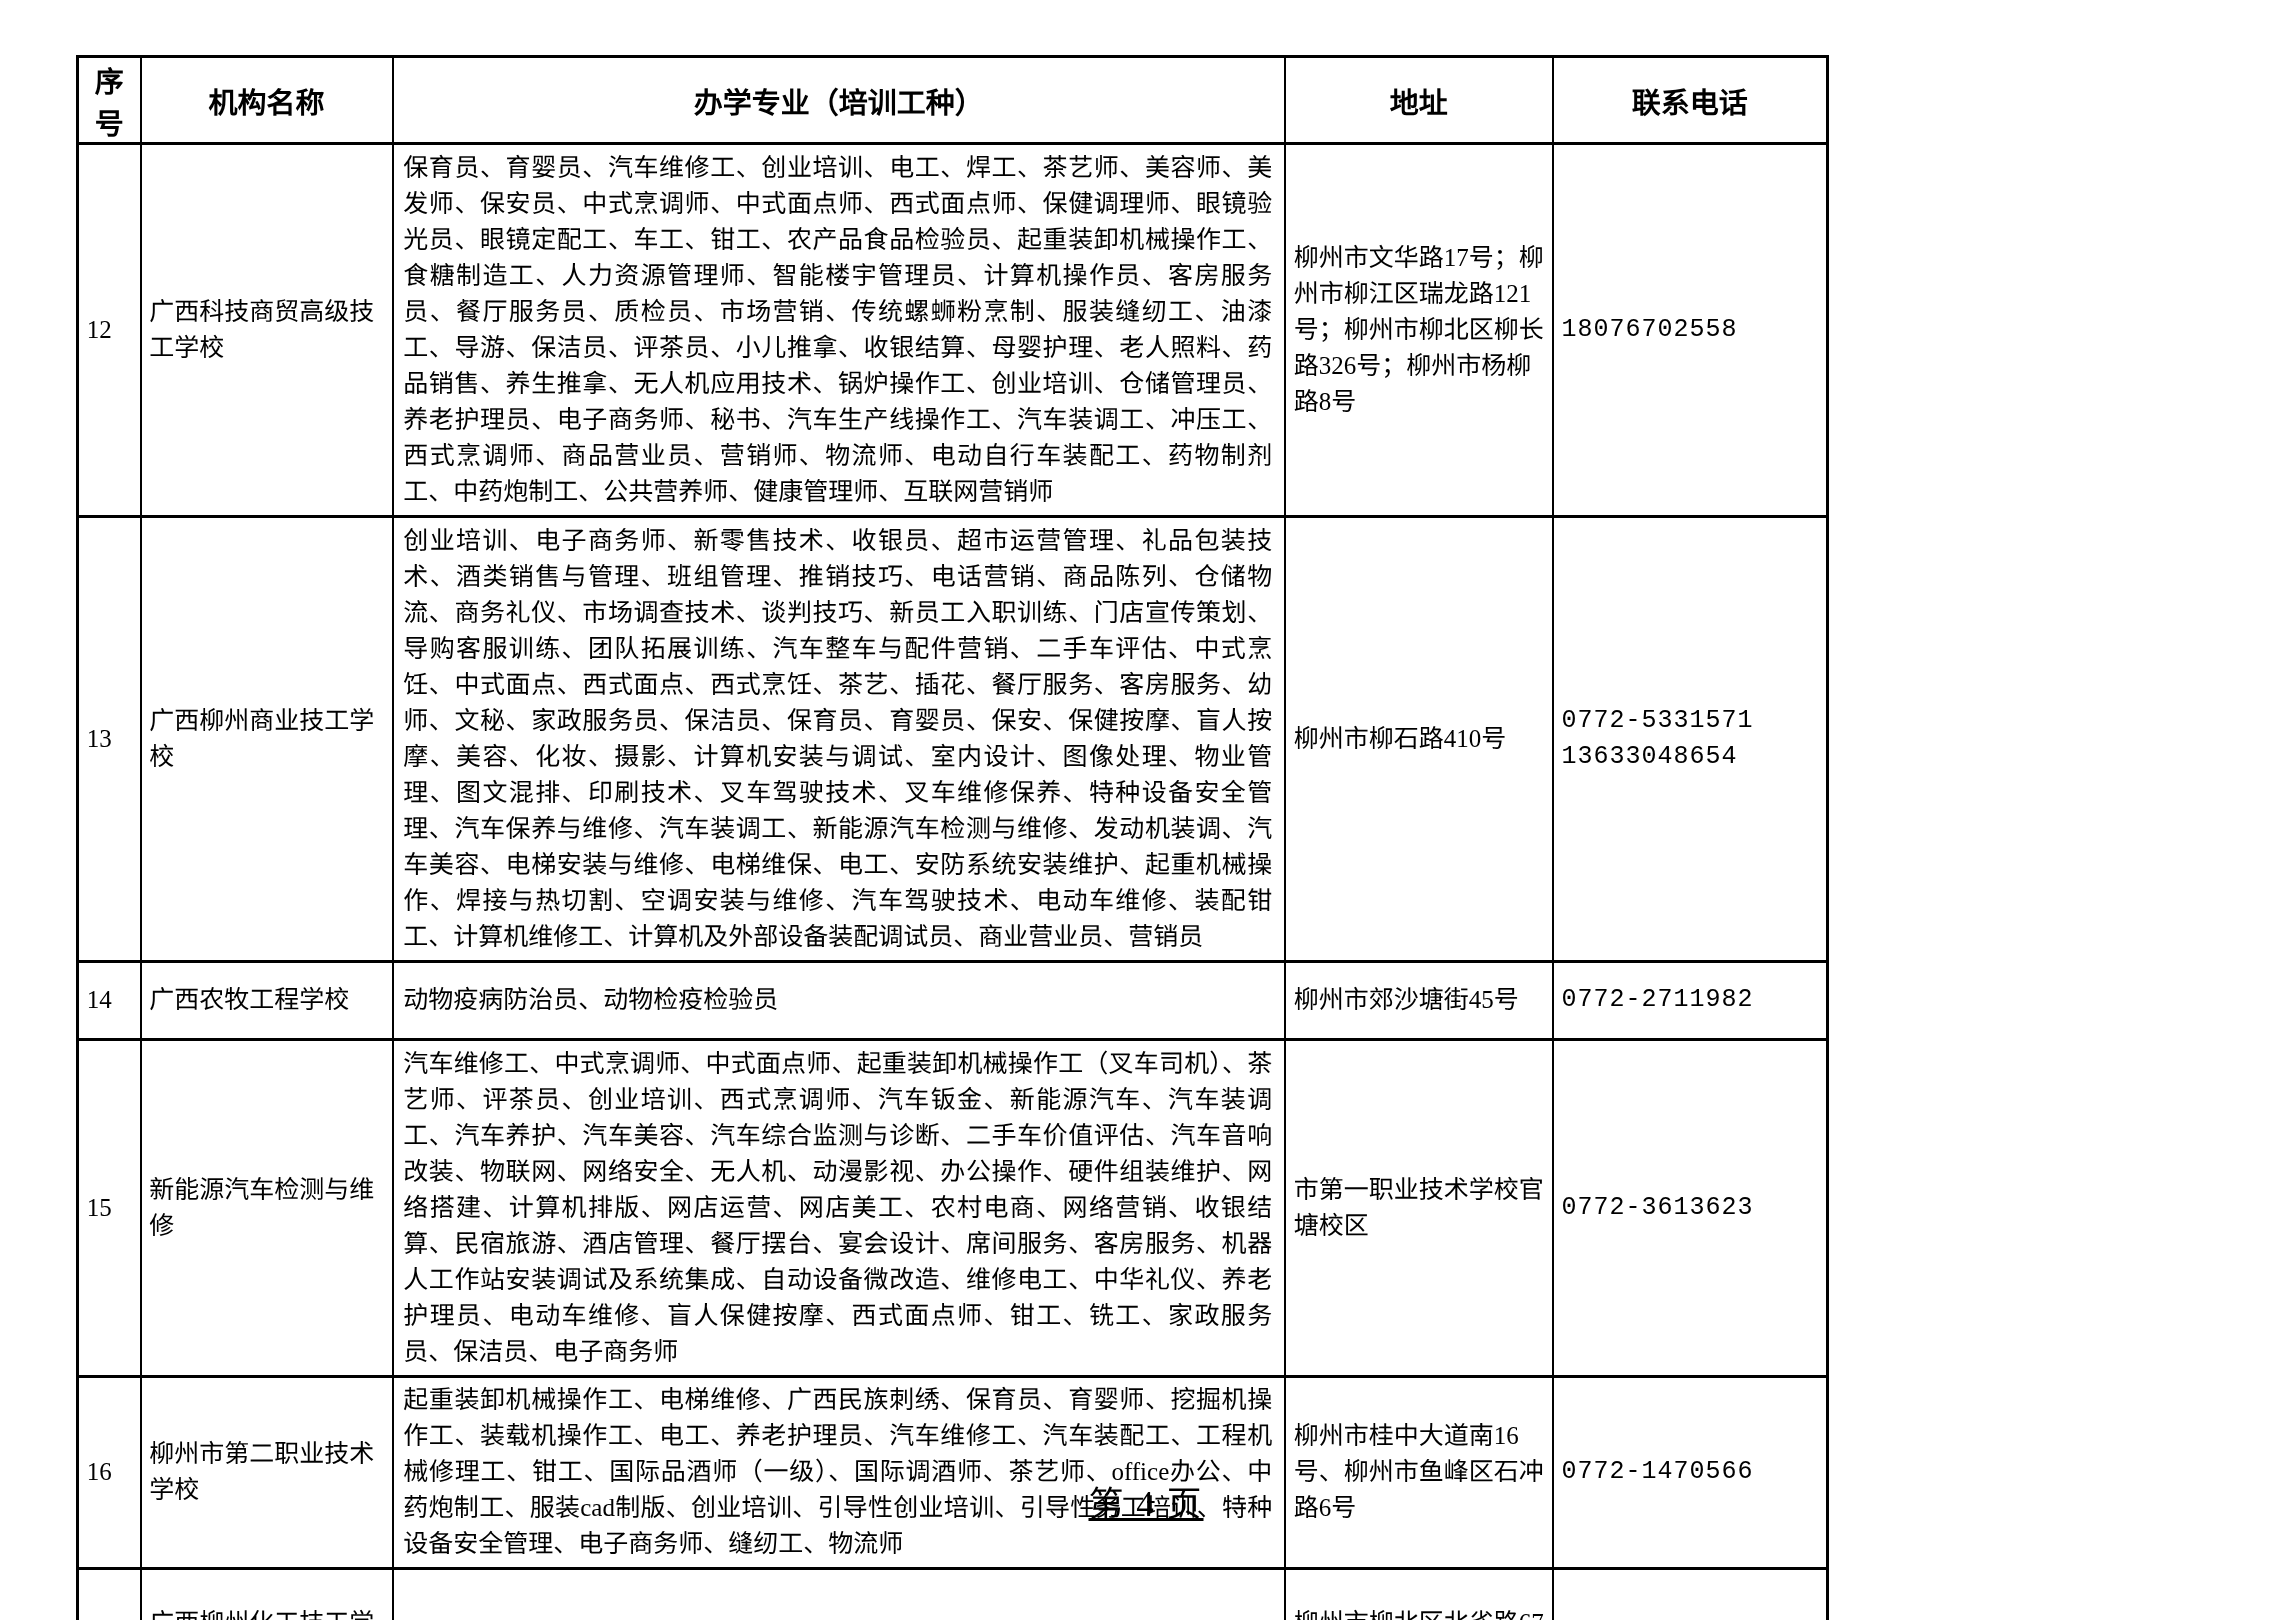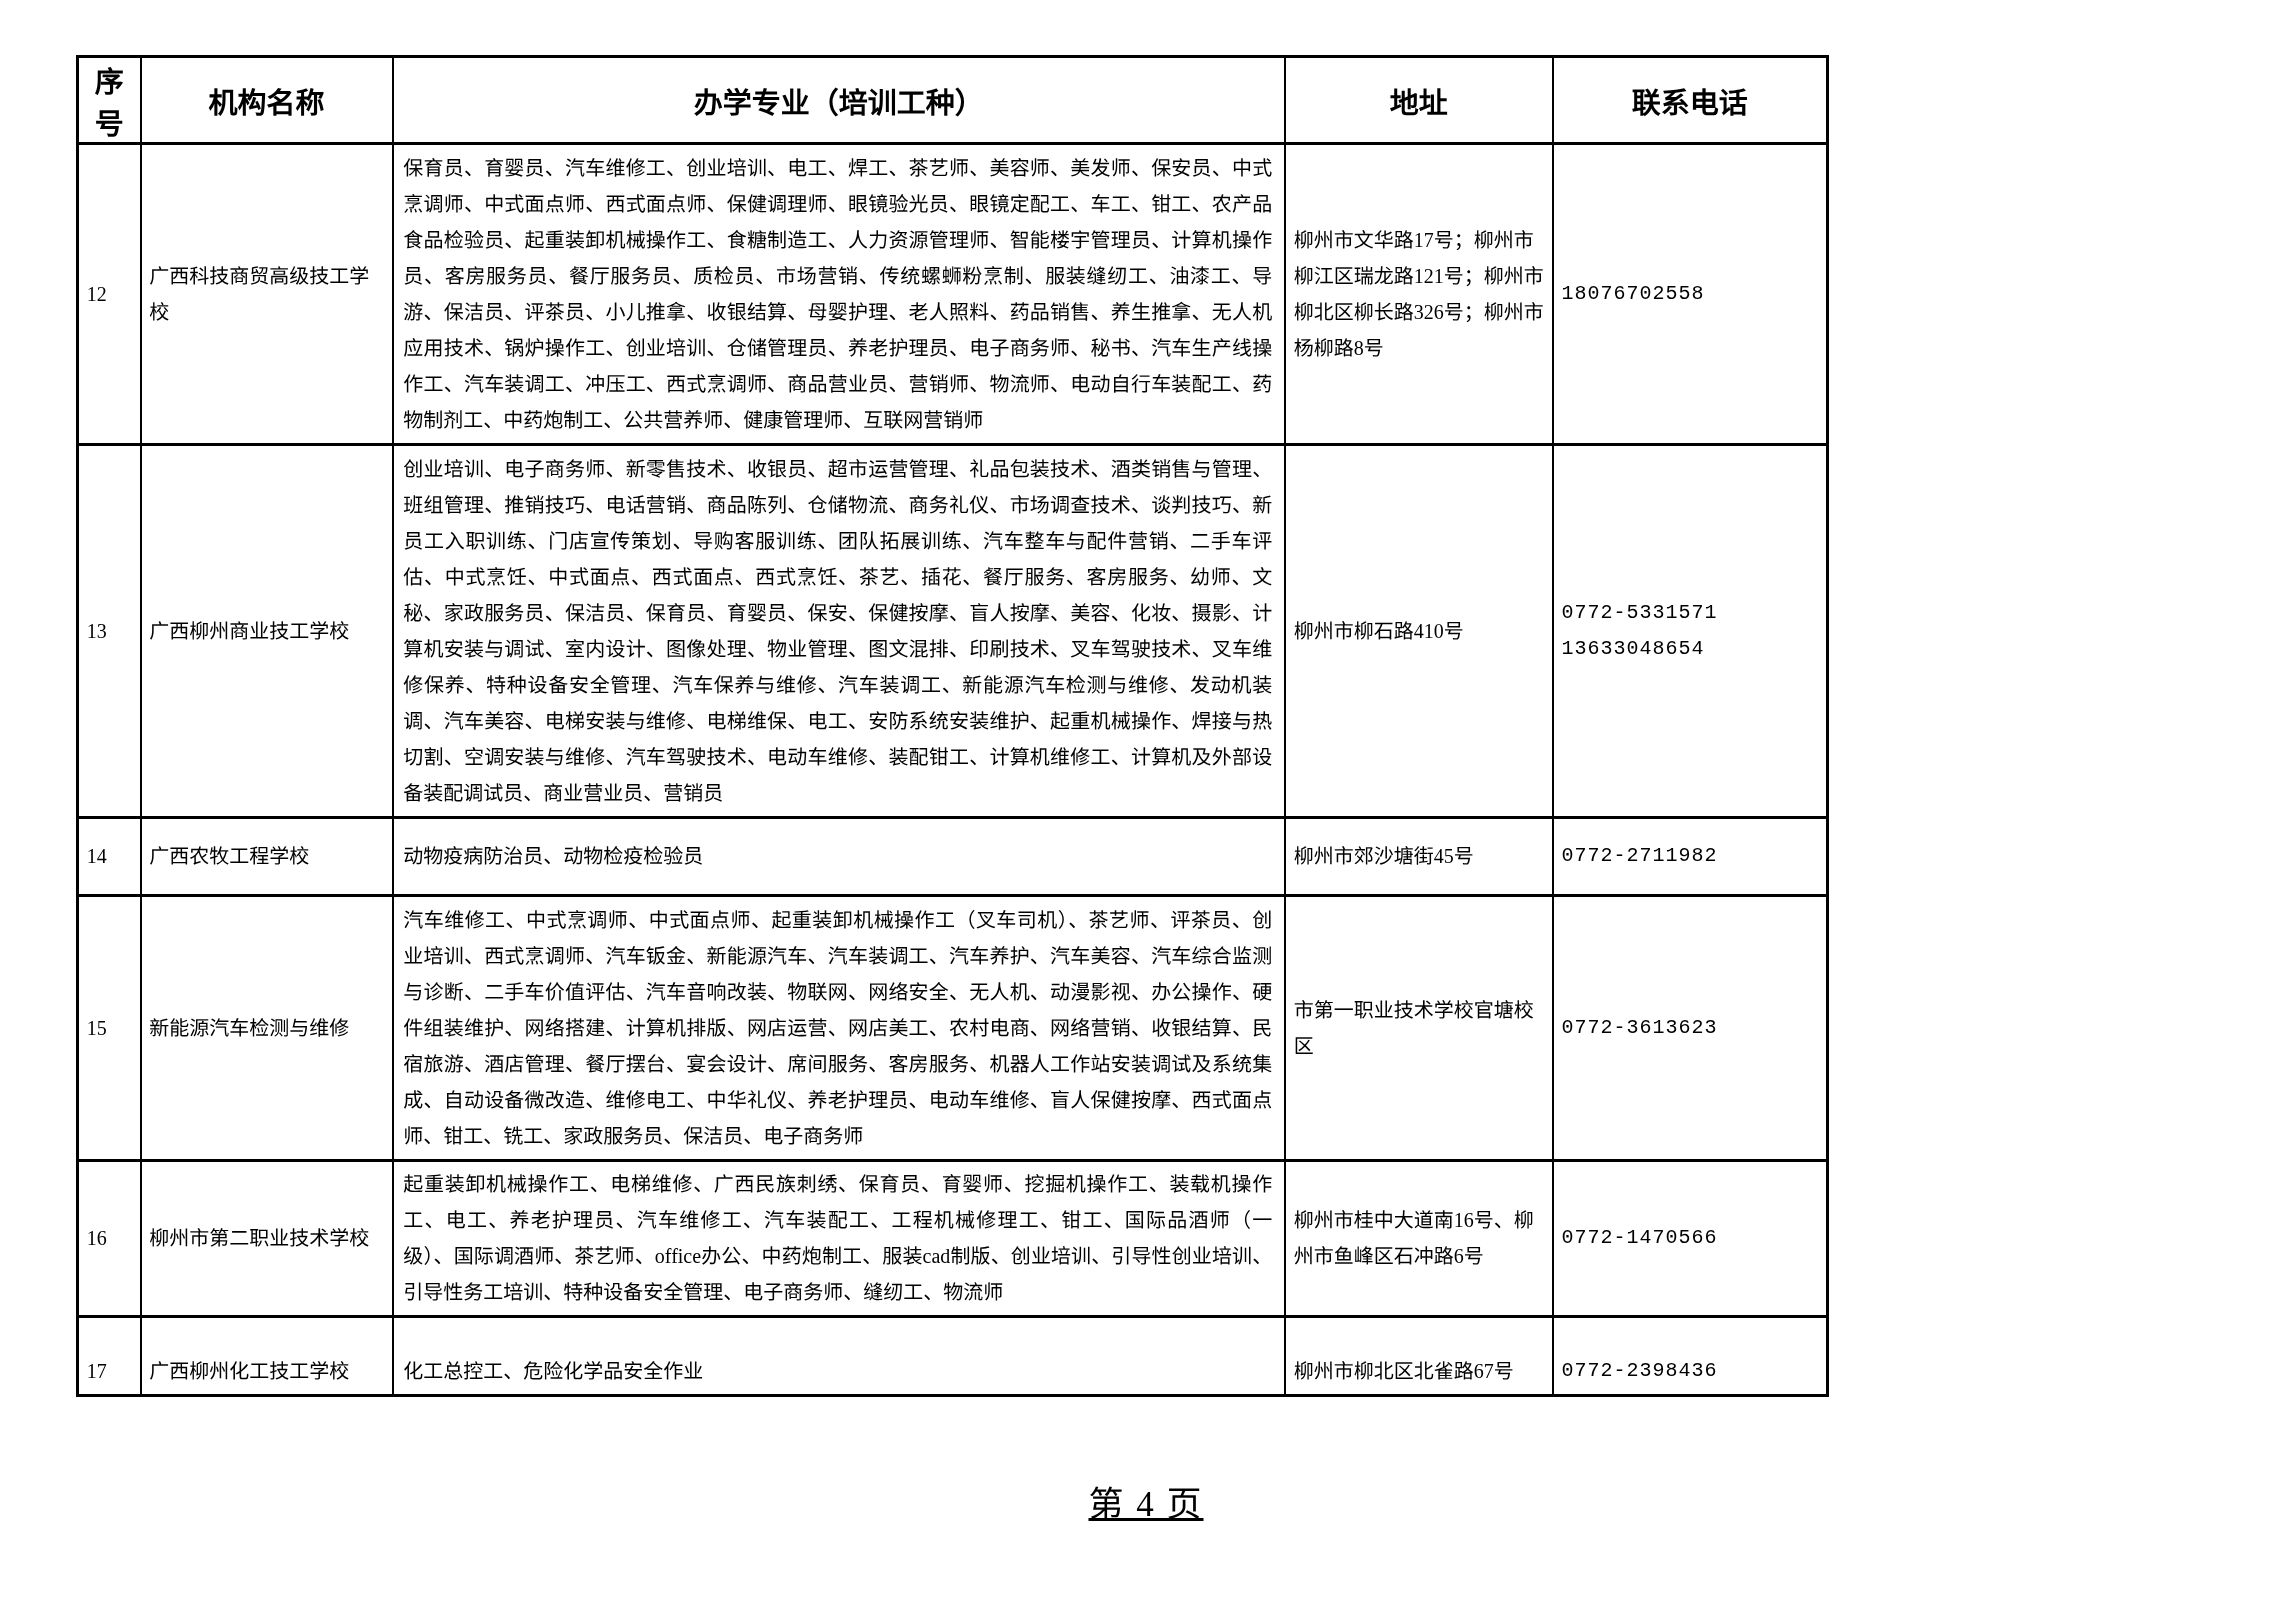--- a/index.html
+++ b/index.html
@@ -37,21 +37,21 @@
   }
   th {
     font-weight: bold;
     font-size: 29px;
     height: 80px;
     text-align: center;
     vertical-align: middle;
     padding: 0 5.9px;
   }
   td {
-    font-size: 20px;
+    font-size: 25px;
     line-height: 36px;
     vertical-align: middle;
     padding: 4.9px 7.8px;
   }
   td.c-no, td.c-name, td.c-addr, td.c-phone {
     text-align: left;
   }
   td.c-majors {
     text-align: justify;
     text-justify: inter-character;

